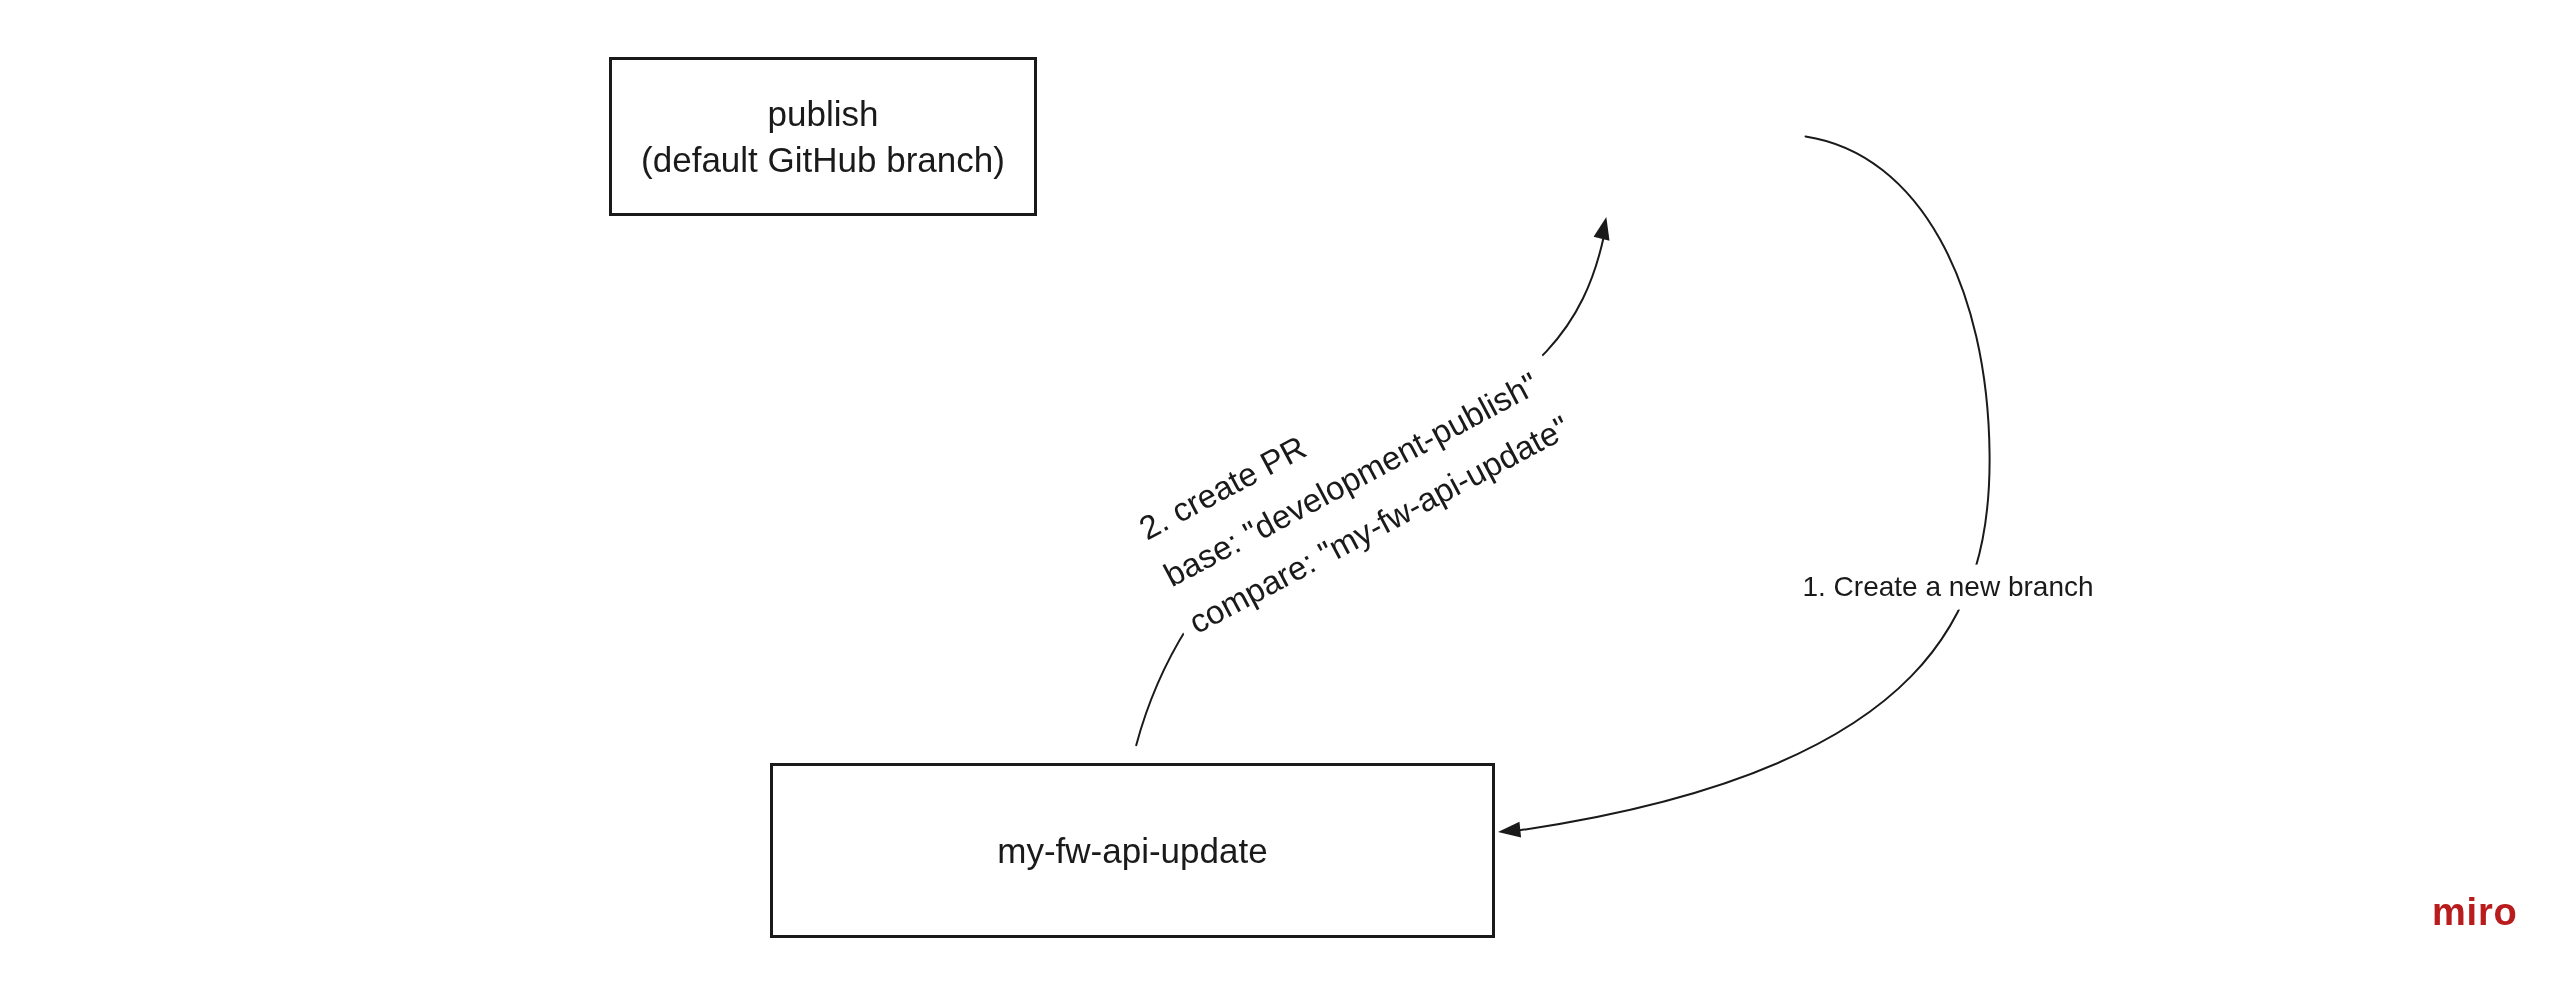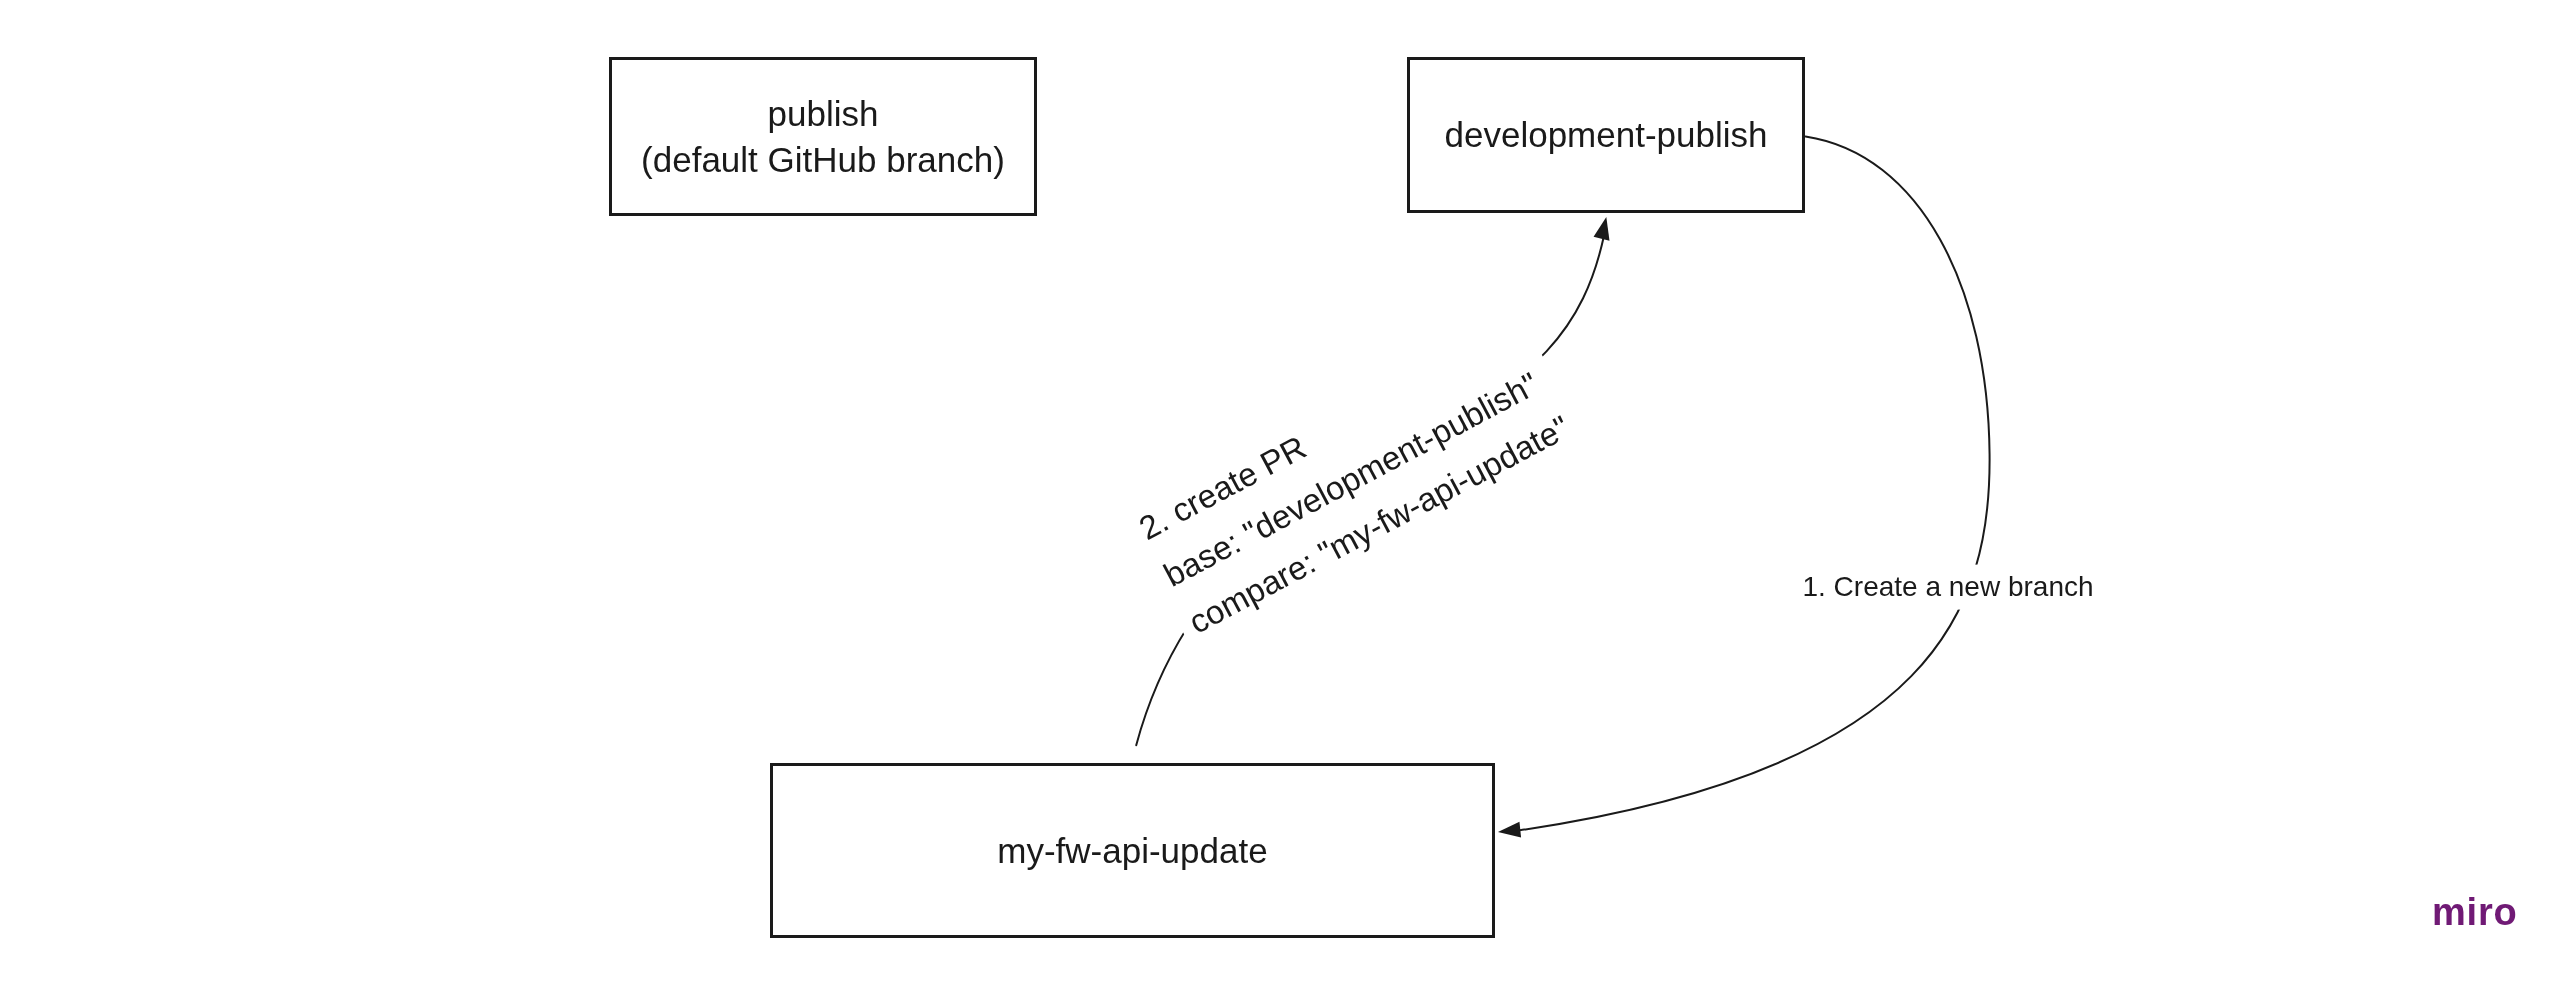--- a/index.html
+++ b/index.html
@@ -68,21 +68,21 @@
   }
   .edge-label-pr .pr-line { display: block; }
 
   .watermark {
     position: absolute;
     left: 2432px;
     top: 891px;
     font-size: 38px;
     font-weight: 600;
     letter-spacing: 0.8px;
-    color: #701a75;
+    color: #b91c1c;
     z-index: 4;
     user-select: none;
   }
 </style>
 </head>
 <body>
 
 <div class="canvas">
 
   <svg class="edges-svg" viewBox="0 0 3233 1237" xmlns="http://www.w3.org/2000/svg">
@@ -96,23 +96,20 @@
       <path d="M 1426 935 C 1465 790 1560 655 1760 560 C 1930 480 1988 410 2013 296" fill="none" stroke-width="2.5" stroke-linecap="round" stroke="#1a1a1a"></path>
       <polygon points="2016,272 2000,297 2020,302" fill="#1a1a1a"></polygon>
     </g>
   </svg>
 
   <div class="node node-publish">
     <div>publish</div>
     <div>(default GitHub branch)</div>
   </div>
 
-  <div class="node node-dev-publish">
-    <div>development-publish</div>
-  </div>
 
   <div class="node node-my-fw">
     <div>my-fw-api-update</div>
   </div>
 
   <div class="edge-label-branch">1. Create a new branch</div>
 
   <div class="edge-label-pr">
     <span class="pr-line">2. create PR</span>
     <span class="pr-line">base: "development-publish"</span>

